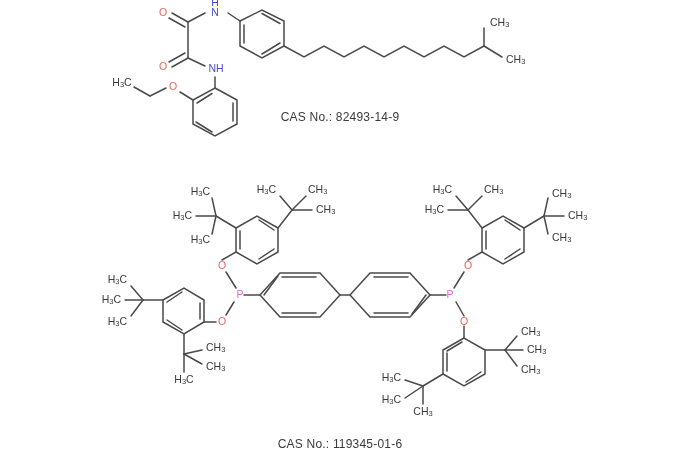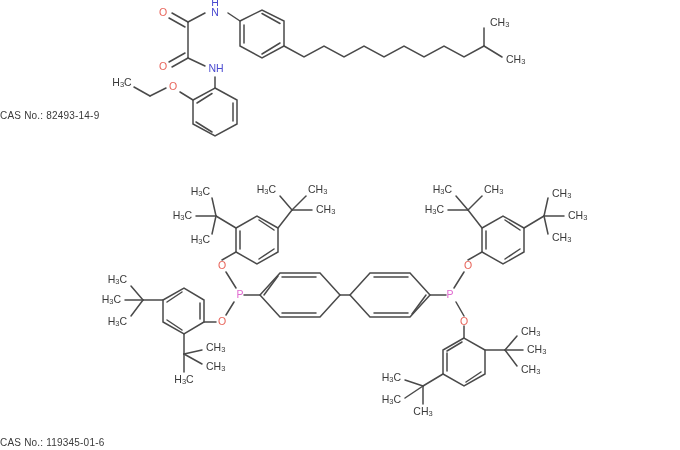--- a/index.html
+++ b/index.html
@@ -4,22 +4,22 @@
 <style>
   html,body{margin:0;padding:0;}
   body{
     width:680px;height:450px;background:#ffffff;
     font-family:"Liberation Sans", sans-serif;
     overflow:hidden;position:relative;
   }
   #sheet{position:relative;width:680px;height:450px;}
   .struct{position:absolute;left:0;top:0;}
   .caption{
-    position:absolute;width:100%;text-align:left;
-    font-size:10px;color:#3a3a3a;letter-spacing:.2px;
+    position:absolute;width:100%;text-align:center;
+    font-size:12px;color:#3a3a3a;letter-spacing:.2px;
   }
   #cap1{top:110px;}
   #cap2{top:437px;}
   svg text{font-family:"Liberation Sans", sans-serif;}
 </style>
 </head>
 <body>
 
 <div id="sheet">
 

